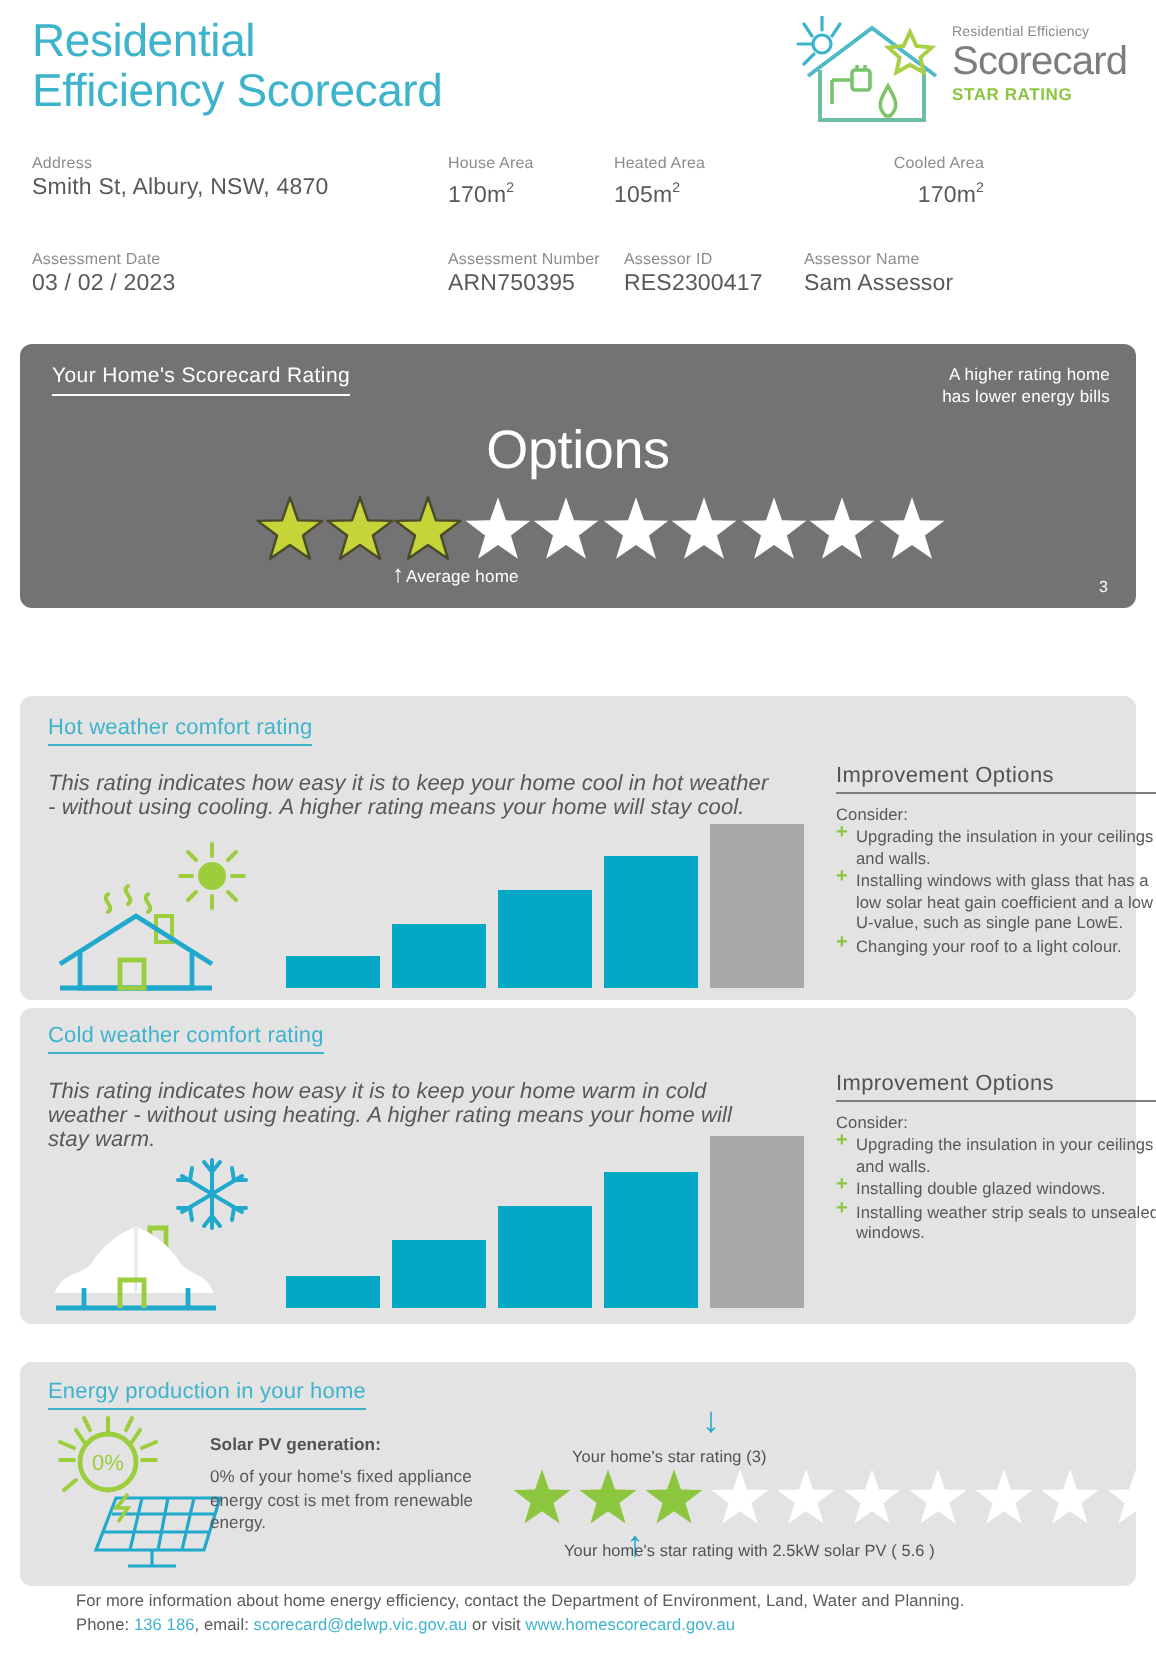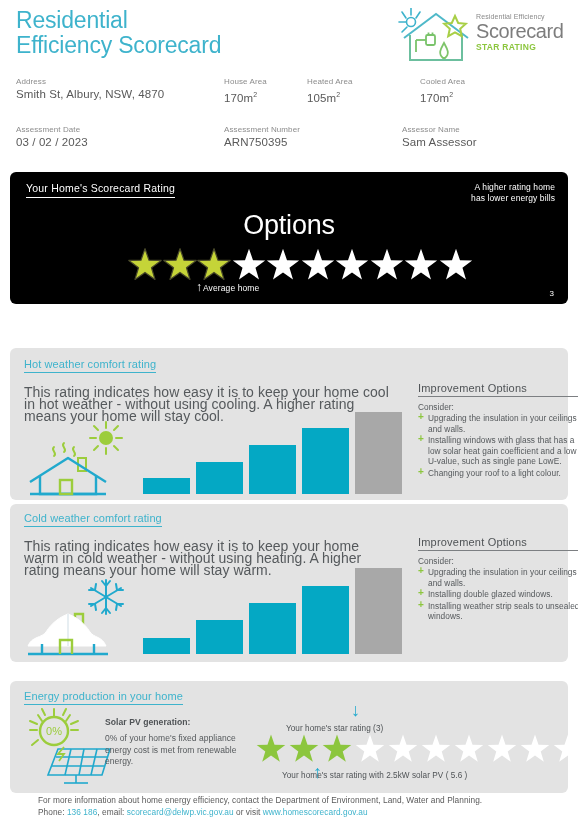--- a/index.html
+++ b/index.html
@@ -29,21 +29,21 @@
   .meta{position:absolute;left:0;top:76px;width:578px;}
   .meta-row{position:relative;height:32px;padding-left:24px;}
   .meta-cell{position:absolute;}
   .meta-label{font-size:8px;color:#8c8c8c;line-height:11px;letter-spacing:0.1px;}
   .meta-value{font-size:11.5px;color:#595959;line-height:15px;letter-spacing:0.1px;}
   .meta-value sup{font-size:7px;vertical-align:super;}
 
   
   .rating-panel{
     position:absolute;left:10px;top:172px;width:558px;height:132px;
-    background:#000000;border-radius:6px;
+    background:#737373;border-radius:6px;
   }
   .rating-title{
     position:absolute;left:16px;top:10px;font-size:10.5px;color:#ffffff;
     border-bottom:1px solid #ffffff;padding-bottom:3px;letter-spacing:0.2px;
   }
   .rating-note{
     position:absolute;right:13px;top:10px;font-size:8.5px;color:#ffffff;
     text-align:right;line-height:11px;letter-spacing:0.1px;
   }
   .rating-word{
@@ -60,21 +60,21 @@
   .avg-label{font-size:8.5px;color:#ffffff;line-height:12px;letter-spacing:0.1px;}
   .rating-num{position:absolute;right:14px;bottom:6px;font-size:8px;color:#ffffff;}
 
   
   .panel{position:absolute;background:#e3e3e3;border-radius:6px;margin-top:26px;}
   .panel-title{
     position:absolute;font-size:11px;color:#3eb3cc;
     border-bottom:1px solid #3eb3cc;padding-bottom:2px;letter-spacing:0.1px;
   }
   .panel-desc{
-    position:absolute;font-size:14px;color:#55595c;line-height:12px;letter-spacing:0.05px;
+    position:absolute;font-size:11px;color:#55595c;line-height:12px;letter-spacing:0.05px;font-style:italic;
   }
 
   
   .improve{position:absolute;width:168px;}
   .improve-h{
     font-size:11px;color:#4f5356;border-bottom:1px solid #7c7f82;
     padding-bottom:2px;letter-spacing:0.2px;
   }
   .improve-consider{font-size:8.3px;color:#55595c;margin-top:5px;letter-spacing:0.05px;}
   .improve-list{list-style:none;margin:1px 0 0 0;padding:0;}
@@ -164,34 +164,38 @@
           <div class="meta-value">Smith St, Albury, NSW, 4870</div>
         </div>
         <div class="meta-cell" style="left:224px;top:0;width:85px;">
           <div class="meta-label">House Area</div>
           <div class="meta-value"><span>170m</span><sup>2</sup></div>
         </div>
         <div class="meta-cell" style="left:307px;top:0;width:85px;">
           <div class="meta-label">Heated Area</div>
           <div class="meta-value"><span>105m</span><sup>2</sup></div>
         </div>
-        <div class="meta-cell" style="left:420px;top:0;width:90px;">
+        <div class="meta-cell" style="left:402px;top:0;width:90px;text-align:right;">
           <div class="meta-label">Cooled Area</div>
           <div class="meta-value"><span>170m</span><sup>2</sup></div>
         </div>
       </div>
 
       <div class="meta-row" style="margin-top:16px;">
         <div class="meta-cell" style="left:16px;top:0;width:200px;">
           <div class="meta-label">Assessment Date</div>
           <div class="meta-value">03 / 02 / 2023</div>
         </div>
         <div class="meta-cell" style="left:224px;top:0;width:90px;">
           <div class="meta-label">Assessment Number</div>
           <div class="meta-value">ARN750395</div>
+        </div>
+        <div class="meta-cell" style="left:312px;top:0;width:90px;">
+          <div class="meta-label">Assessor ID</div>
+          <div class="meta-value">RES2300417</div>
         </div>
         <div class="meta-cell" style="left:402px;top:0;width:130px;">
           <div class="meta-label">Assessor Name</div>
           <div class="meta-value">Sam Assessor</div>
         </div>
       </div>
     </div>
   </div>
 
   <div class="rating-panel">

